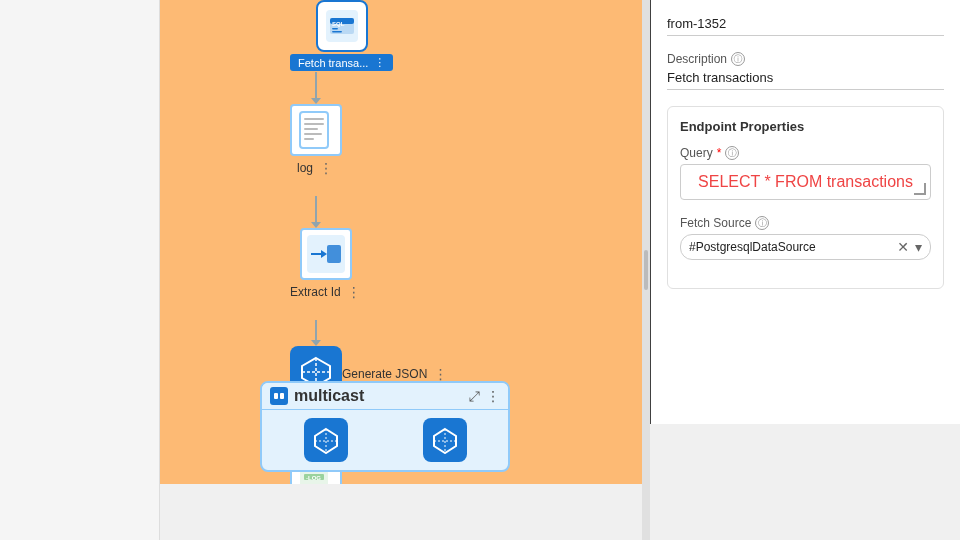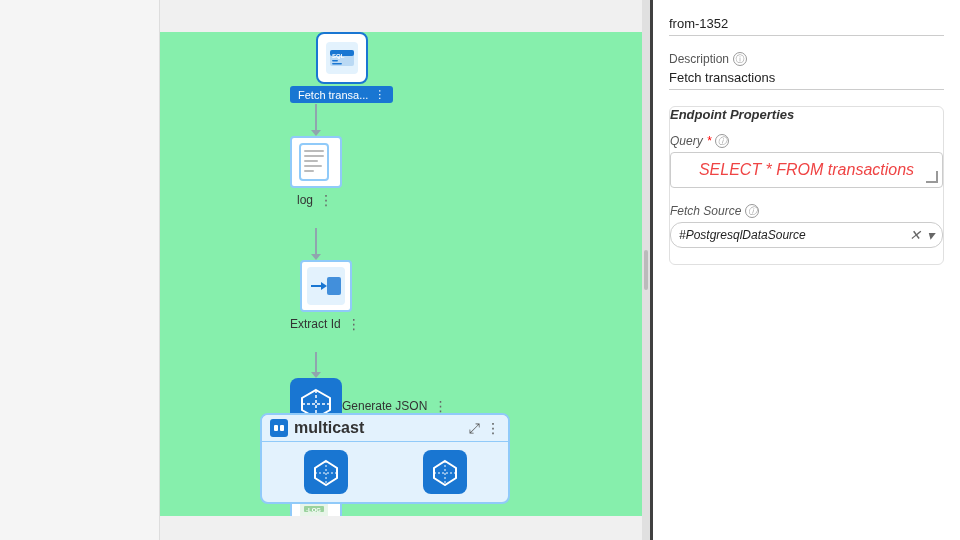--- a/index.html
+++ b/index.html
@@ -17,33 +17,32 @@
       width: 160px;
       background: #f5f5f5;
       border-right: 1px solid #ddd;
       height: 540px;
       flex-shrink: 0;
     }
 
     
     .canvas-area {
       flex: 1;
-      background: #86efac;
+      background: #fdba74;
       position: relative;
       overflow: hidden;
       height: 484px;
-      margin-top: 32px;
     }
 
     
     .right-panel {
       width: 310px;
       background: #fff;
-      border-left: 3px solid #404040;
-      height: 540px;
+      border-left: 1px solid #404040;
+      height: 424px;
       flex-shrink: 0;
       padding: 16px;
       overflow-y: auto;
     }
 
     
     .panel-divider {
       width: 8px;
       background: #e0e0e0;
       height: 540px;
@@ -240,22 +239,22 @@
     .rp-section-title {
       font-size: 13px;
       font-weight: 600;
       color: #333;
       margin-bottom: 12px;
     }
 
     .rp-section {
       border: 1px solid #e0e0e0;
       border-radius: 6px;
+      padding: 12px;
       margin-bottom: 8px;
-      font-style: italic;
     }
 
     .rp-query-box {
       border: 1px solid #ccc;
       border-radius: 4px;
       padding: 8px;
       font-size: 16px;
       color: #ef4444;
       position: relative;
       text-align: center;

